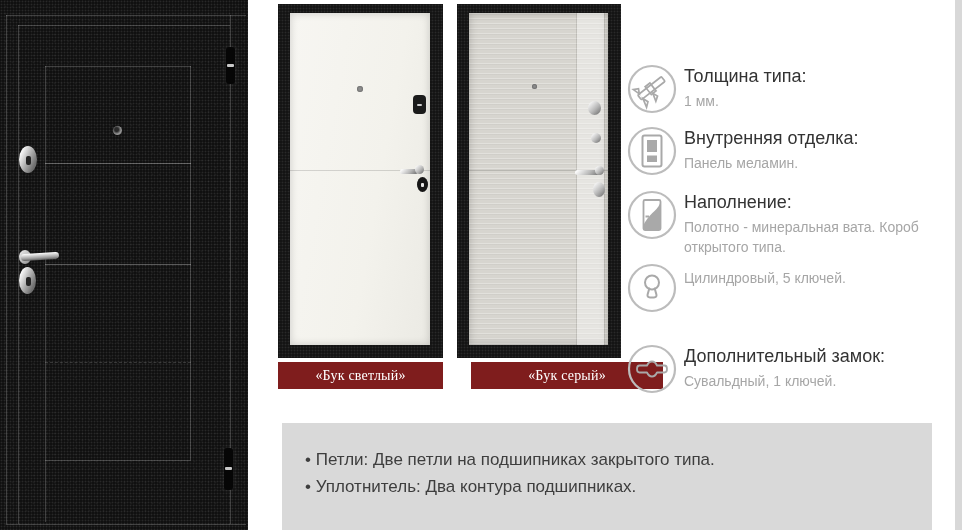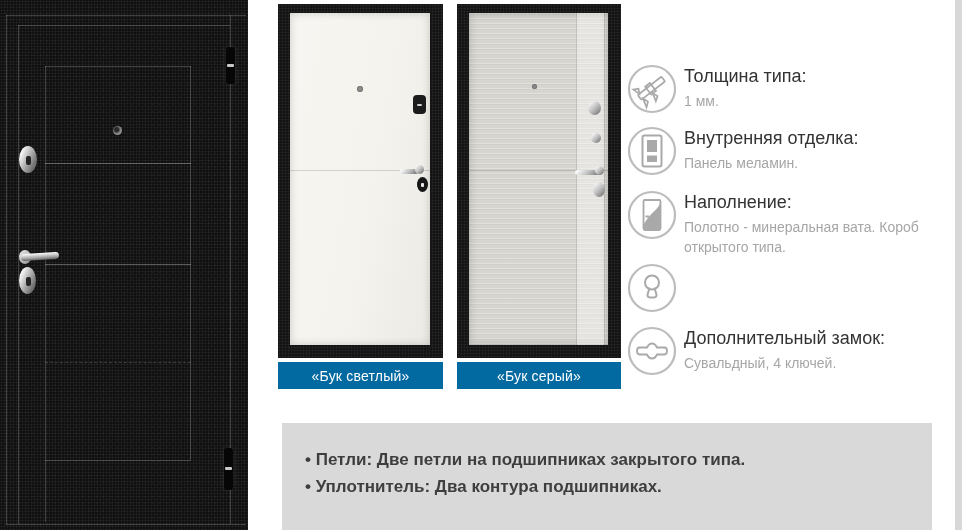--- a/index.html
+++ b/index.html
@@ -44,36 +44,36 @@
   .t-lockcover .slit{position:absolute;left:50%;top:50%;width:5px;height:2px;margin:-1px 0 0 -2.5px;background:#cfcfcf;border-radius:1px;}
   .t-oval-dark{position:absolute;background:#161616;border-radius:50%;}
   .t-oval-dark .dot{position:absolute;left:50%;top:50%;width:3px;height:4px;margin:-2px 0 0 -1.5px;background:#e8e8e8;border-radius:1px;}
   .chrome{background:linear-gradient(135deg,#fafafa 10%,#b9b9b9 55%,#707070 95%);}
   .t-knob{position:absolute;border-radius:50%;}
   .t-bar{position:absolute;height:5px;border-radius:3px;}
   .t-ovalc{position:absolute;border-radius:50%;}
   .vstrip{position:absolute;top:9px;bottom:13px;background:rgba(255,255,255,0.38);}
   .vstrip-edge{position:absolute;top:9px;bottom:13px;width:1px;background:rgba(0,0,0,0.10);}
 
-  .vlabel{position:absolute;top:362px;height:27px;background:#0369a1;color:#ffffff;
-    font-size:14px;display:flex;align-items:center;justify-content:center;letter-spacing:0.2px;}
+  .vlabel{position:absolute;top:362px;height:27px;background:#7f1d1d;color:#ffffff;
+    font-size:14px;display:flex;align-items:center;justify-content:center;letter-spacing:0.2px;font-family:Liberation Serif, serif;}
 
   
   .spec{position:absolute;left:627px;display:flex;gap:7px;align-items:flex-start;}
   .spec-icon{width:50px;height:50px;flex:0 0 50px;display:block;}
   .spec-text{padding-top:1px;}
   .spec-title{font-size:18px;color:#333333;font-weight:500;line-height:22px;}
   .spec-value{margin-top:4px;font-size:14px;color:#a6a6a6;line-height:20px;max-width:272px;}
   .badge{display:inline-block;margin-top:6px;background:#b2242f;color:#ffffff;
     font-size:20px;line-height:22px;padding:3px 18px 4px;border-radius:6px;font-weight:500;}
 
   
   .notes{position:absolute;left:282px;top:423px;width:650px;height:107px;background:#d9d9d9;
     box-sizing:border-box;padding:23px 20px 0 23px;}
-  .note-line{font-size:17px;color:#3e3e3e;line-height:27px;font-weight:bold;}
+  .note-line{font-size:17px;color:#3e3e3e;line-height:27px;}
 
   .right-strip{position:absolute;left:955px;top:0;width:7px;height:530px;background:#d8d8d8;}
 </style>
 </head>
 <body>
 
 <div class="stage">
 
   <div class="door-photo">
     <div class="dpv" style="left:6px;top:15px;height:509px;"></div>
@@ -127,21 +127,21 @@
     <div class="vstrip-edge" style="left:119px;"></div>
     <div class="vstrip-edge" style="left:147px;"></div>
     <div class="seam" style="top:166px;"></div>
     <div class="t-peep" style="left:75px;top:80px;width:5px;height:5px;"></div>
     <div class="t-knob chrome" style="left:131px;top:97px;width:13px;height:14px;"></div>
     <div class="t-knob chrome" style="left:134px;top:129px;width:10px;height:10px;"></div>
     <div class="t-bar chrome" style="left:118px;top:166px;width:26px;"></div>
     <div class="t-knob chrome" style="left:138px;top:162px;width:9px;height:9px;"></div>
     <div class="t-ovalc chrome" style="left:136px;top:178px;width:12px;height:15px;"></div>
   </div>
-  <div class="vlabel" style="left:457px;width:164px;">«Бук серый»</div>
+  <div class="vlabel" style="left:471px;width:192px;">«Бук серый»</div>
 
 
   <div class="spec" style="top:64px;">
     <svg class="spec-icon" viewBox="0 0 50 50">
       <circle cx="25" cy="25" r="23" fill="none" stroke="#bcbcbc" stroke-width="2.2"></circle>
       <g transform="rotate(-38 25 25)" stroke="#a9a9a9" stroke-width="1.7" fill="none">
         <rect x="10" y="21" width="30" height="6" rx="1"></rect>
         <path d="M12 27 L9.5 36 L14 32.5 Z"></path>
         <path d="M12 21 L10 14 L14.5 16.5 Z"></path>
         <rect x="21" y="19" width="6" height="10"></rect>
@@ -180,31 +180,32 @@
     </div>
   </div>
 
   <div class="spec" style="top:263px;">
     <svg class="spec-icon" viewBox="0 0 50 50">
       <circle cx="25" cy="25" r="23" fill="none" stroke="#bcbcbc" stroke-width="2.2"></circle>
       <circle cx="25" cy="19.5" r="7" fill="none" stroke="#a9a9a9" stroke-width="2"></circle>
       <path d="M22.3 25.5 L20.6 31.4 Q20 34.5 23 34.5 L27 34.5 Q30 34.5 29.4 31.4 L27.7 25.5" fill="none" stroke="#a9a9a9" stroke-width="2" stroke-linecap="round"></path>
     </svg>
     <div class="spec-text">
-    </div>
-  </div>
-
-  <div class="spec" style="top:326px;">
+      <div class="spec-value">Цилиндровый, 5 ключей.</div>
+    </div>
+  </div>
+
+  <div class="spec" style="top:344px;">
     <svg class="spec-icon" viewBox="0 0 50 50">
       <circle cx="25" cy="25" r="23" fill="none" stroke="#bcbcbc" stroke-width="2.2"></circle>
       <path d="M12.5 21.5 h7.5 c1.2 -2.6 3 -4 5 -4 s3.8 1.4 5 4 h7.5 c1.6 0 2.5 1.2 2.5 3.5 s-0.9 3.5 -2.5 3.5 h-7.5 c-1.2 2.6 -3 4 -5 4 s-3.8 -1.4 -5 -4 h-7.5 c-1.6 0 -2.5 -1.2 -2.5 -3.5 s0.9 -3.5 2.5 -3.5 Z" fill="none" stroke="#a9a9a9" stroke-width="1.8" stroke-linejoin="round"></path>
     </svg>
     <div class="spec-text">
       <div class="spec-title">Дополнительный замок:</div>
-      <div class="spec-value">Сувальдный, 4 ключей.</div>
+      <div class="spec-value">Сувальдный, 1 ключей.</div>
     </div>
   </div>
 
   <div class="notes">
     <div class="note-line">• Петли: Две петли на подшипниках закрытого типа.</div>
     <div class="note-line">• Уплотнитель: Два контура подшипниках.</div>
   </div>
 
   <div class="right-strip"></div>
 

